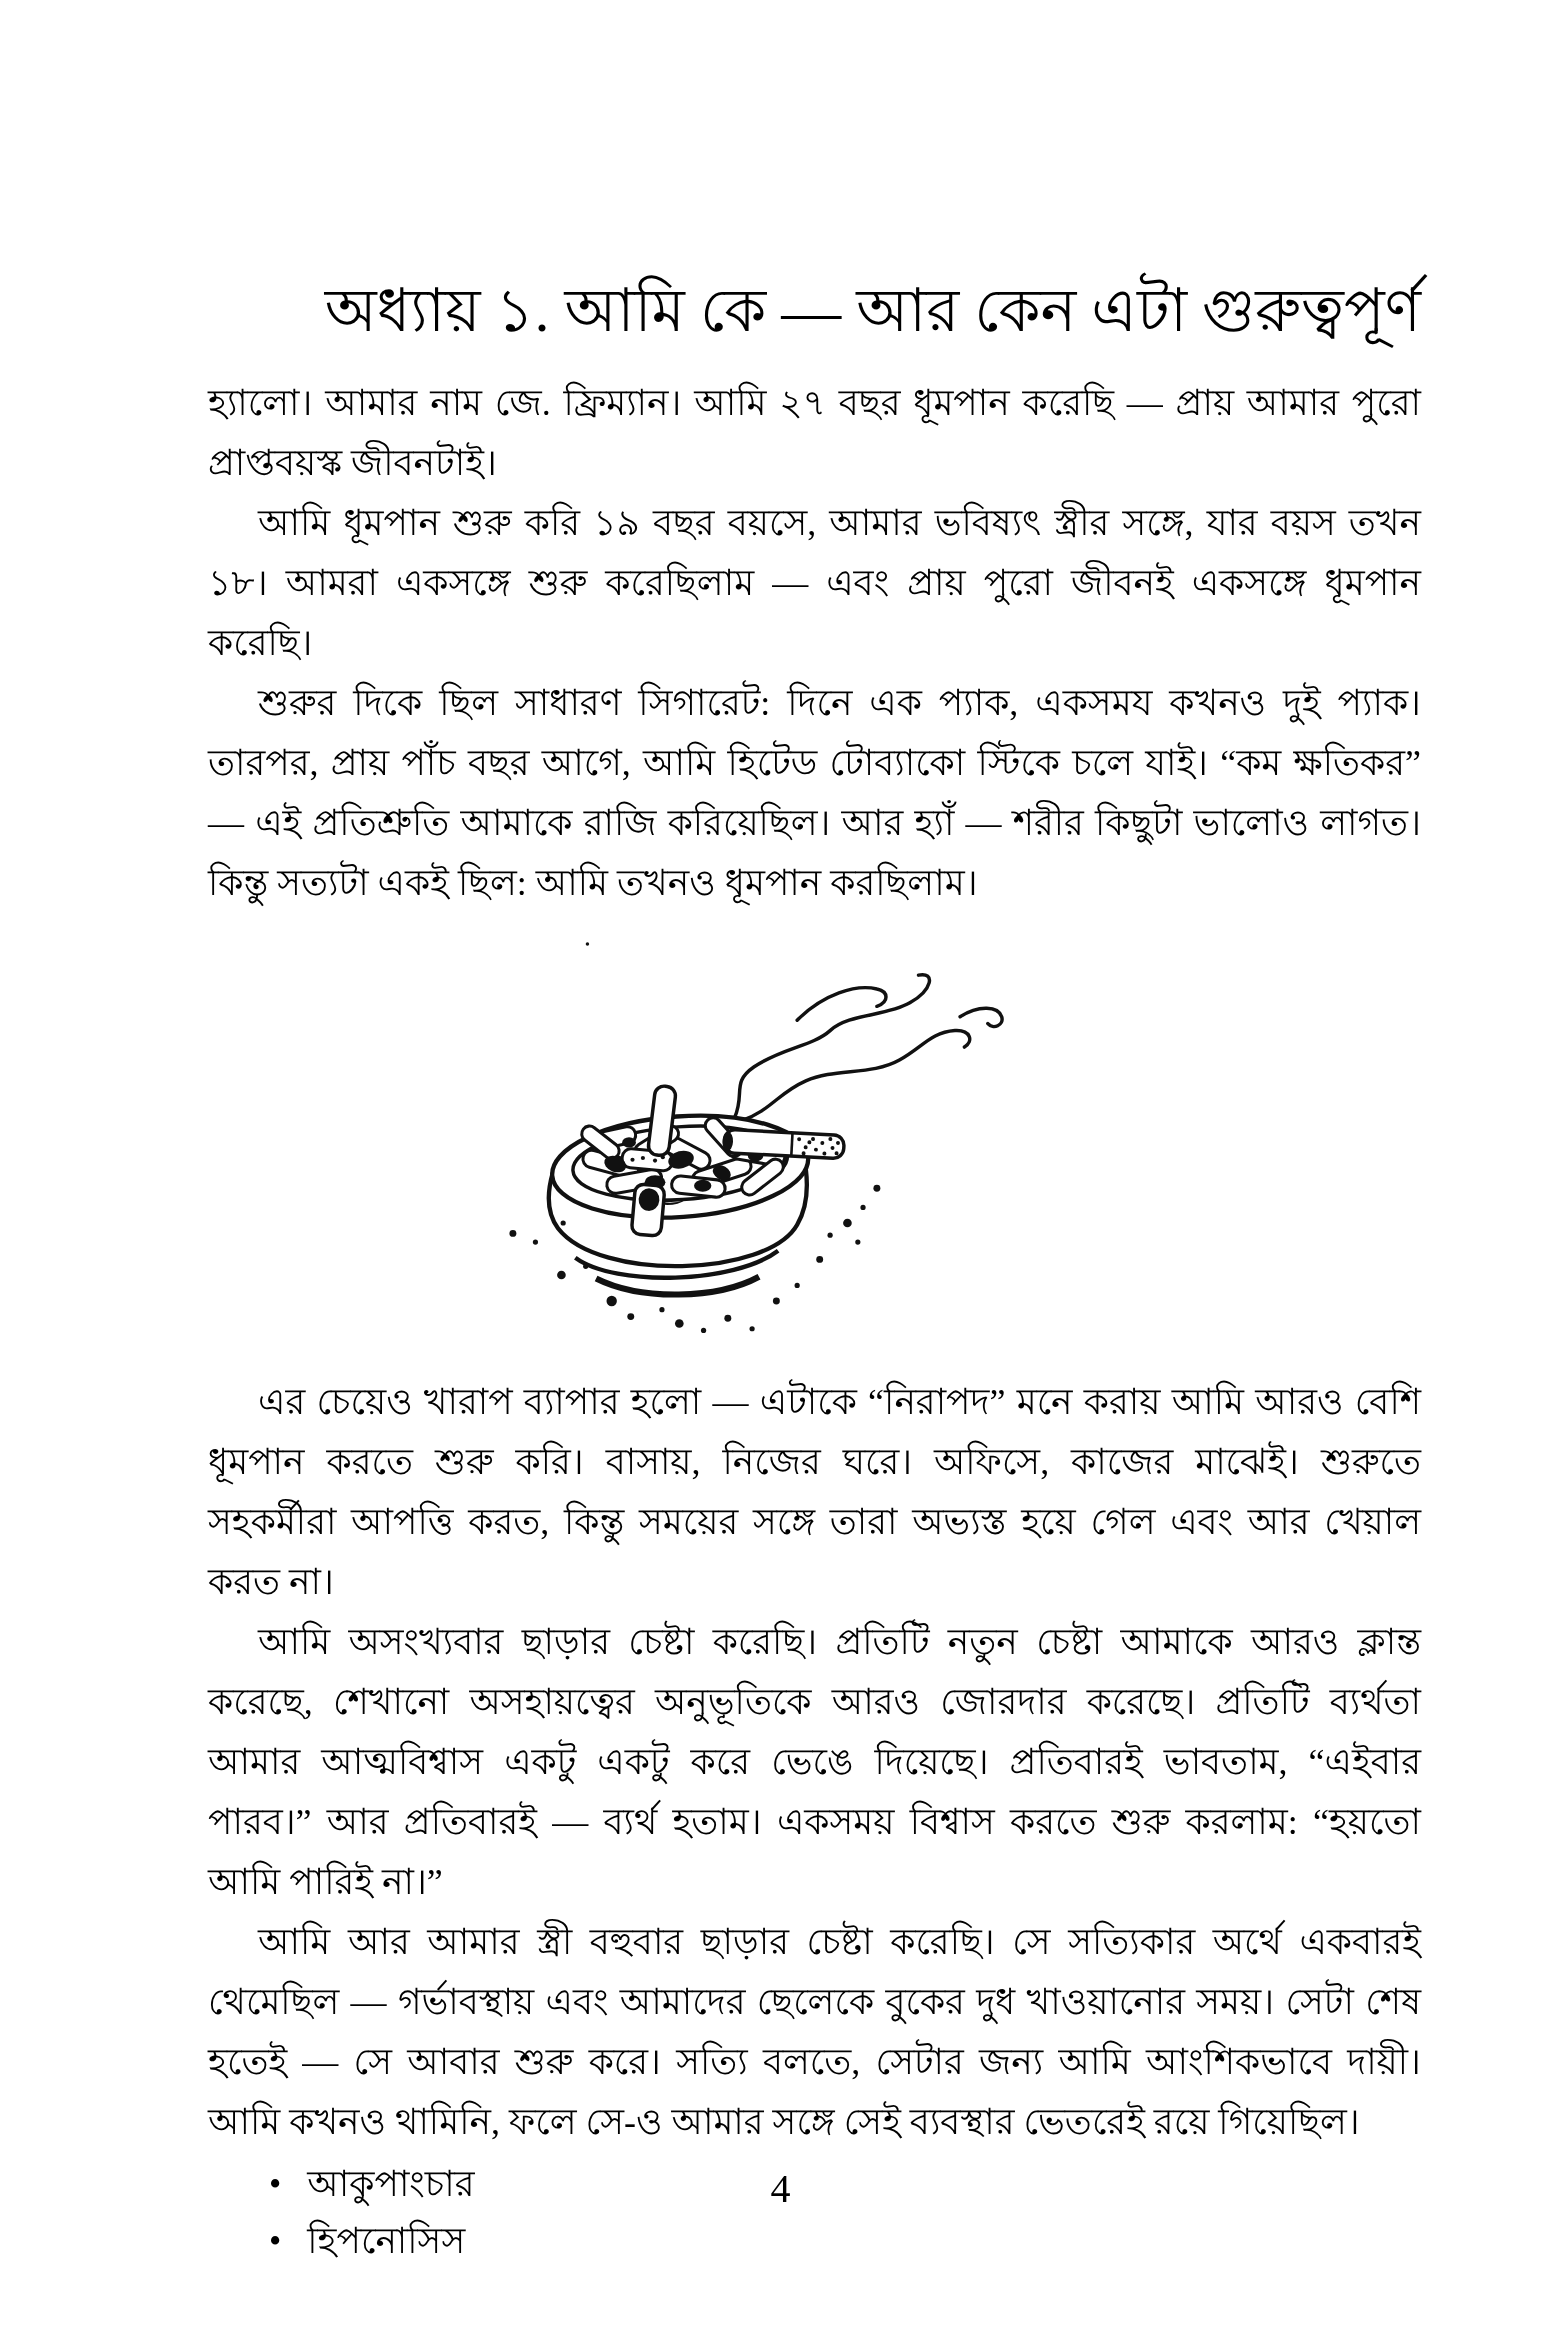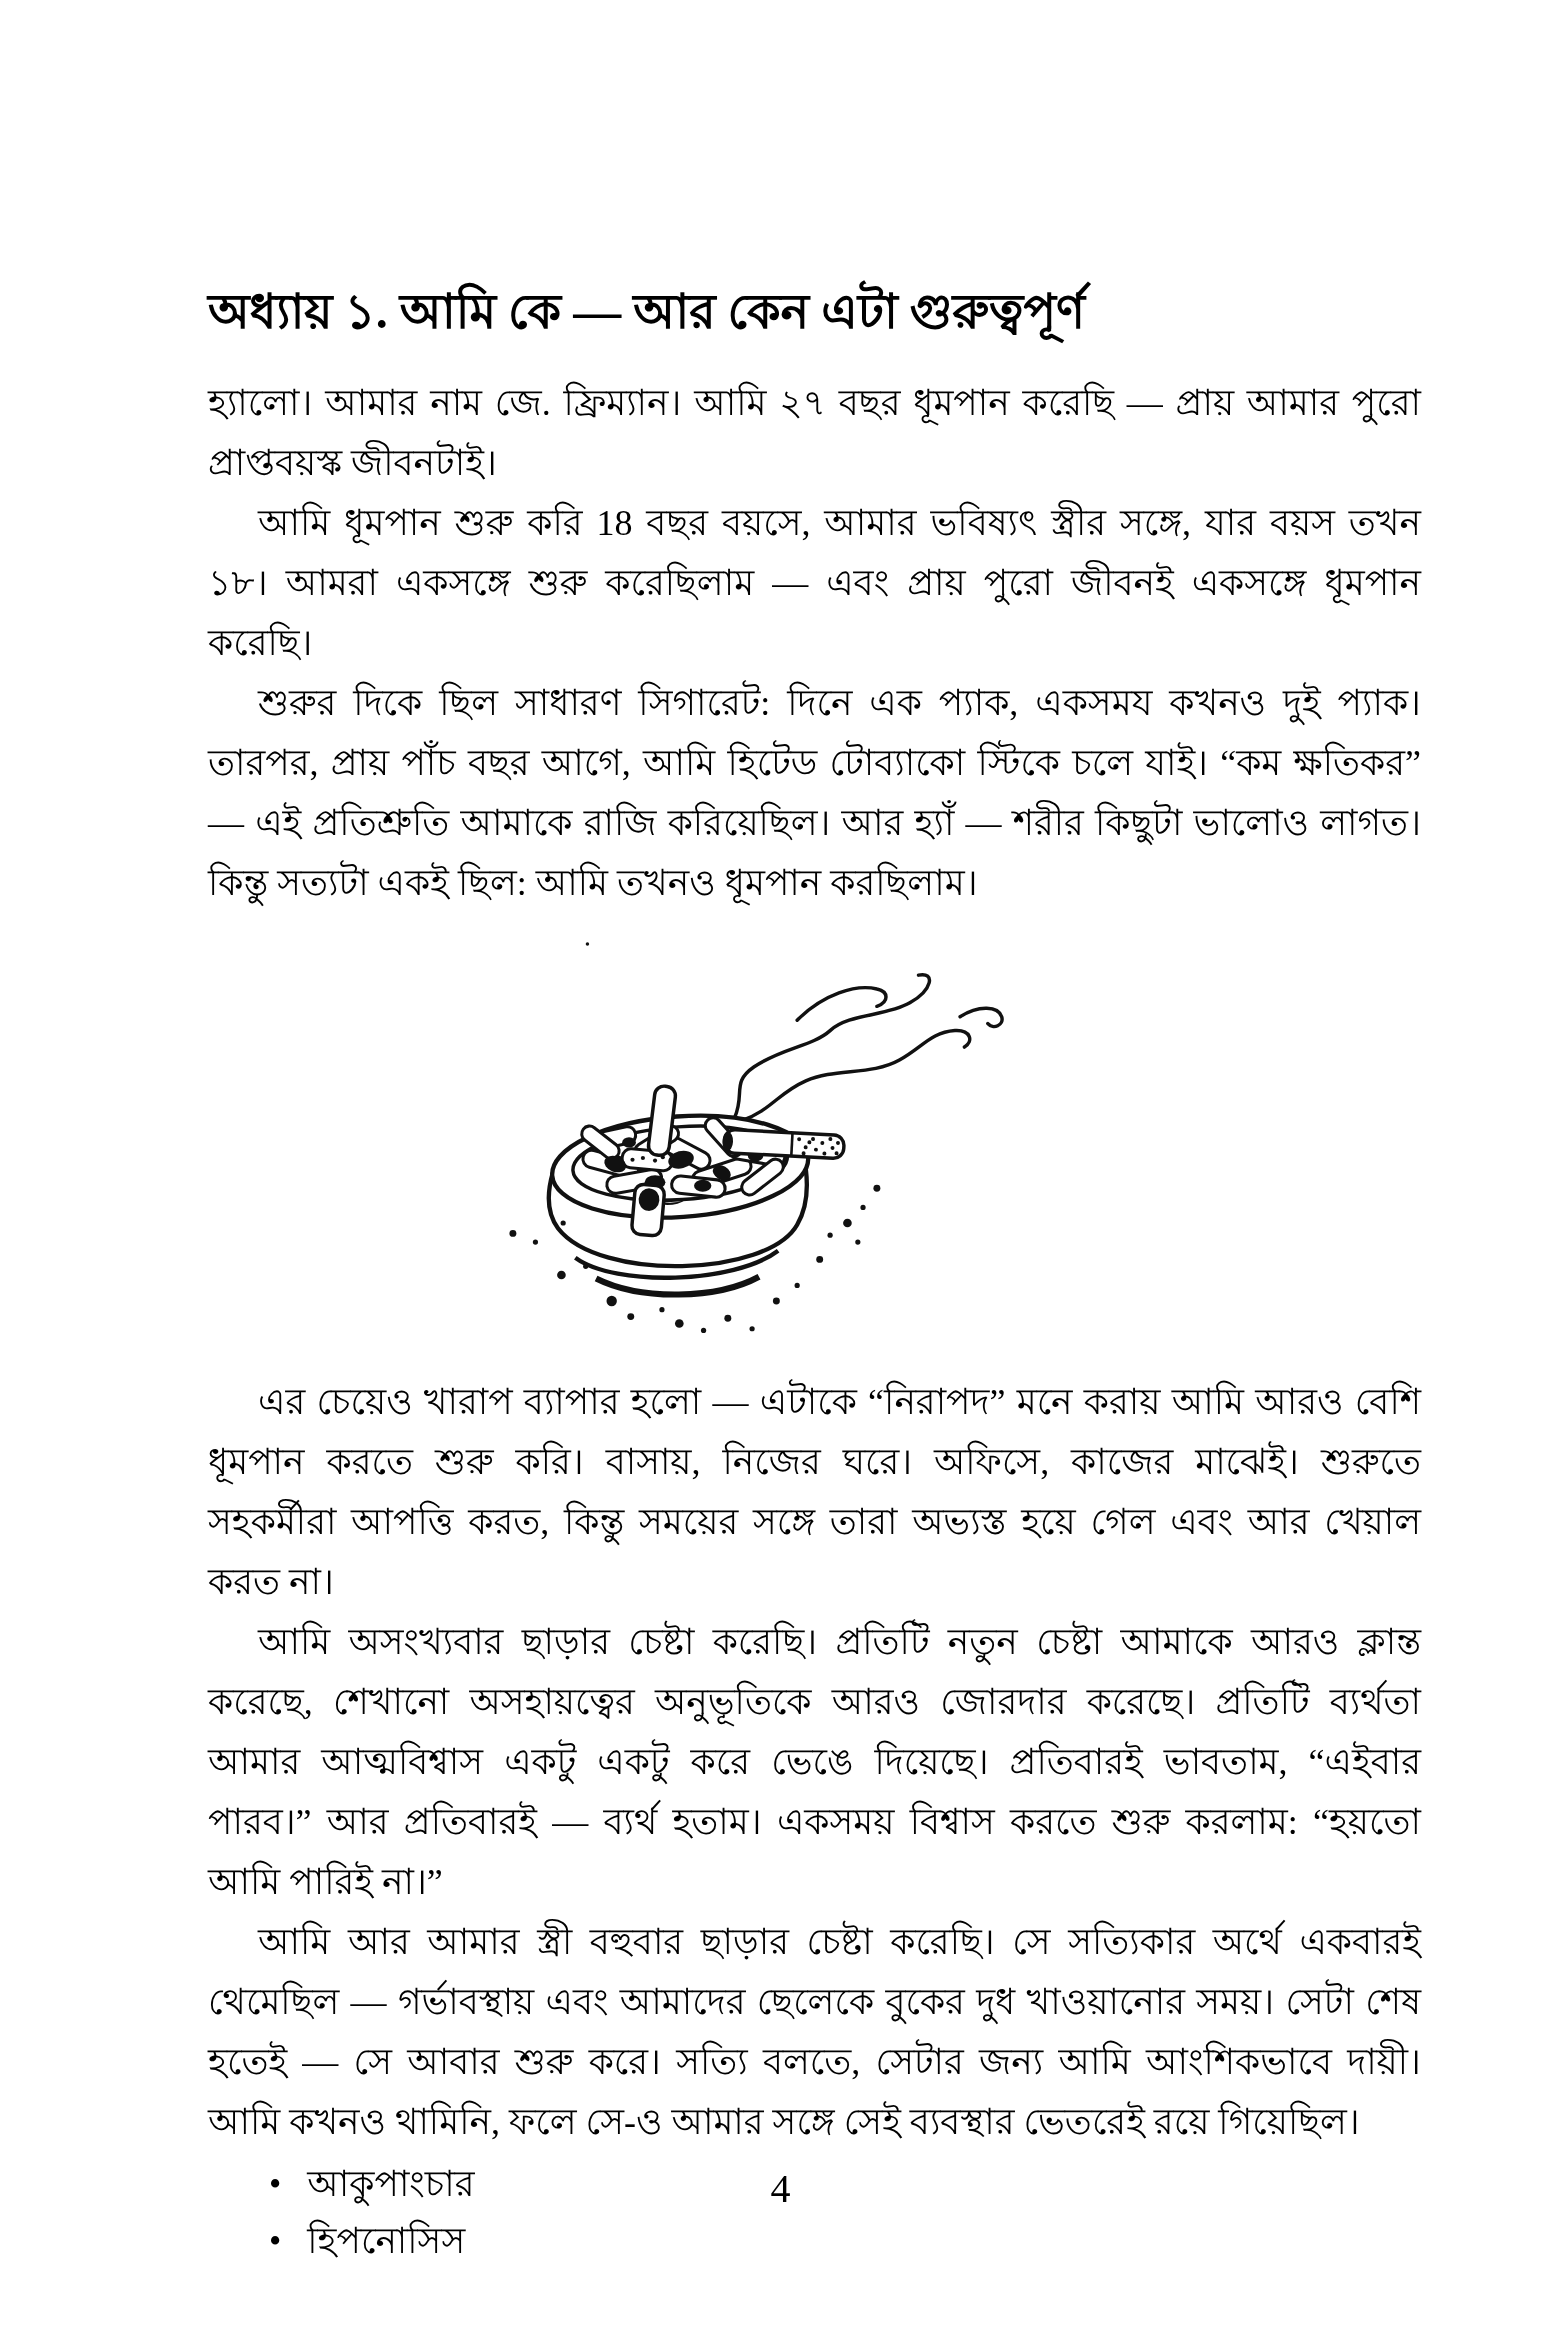--- a/index.html
+++ b/index.html
@@ -7,22 +7,22 @@
     position:relative;
     width:1561px;height:2342px;
     background:#ffffff;color:#000;
     font-family:"Liberation Serif","DejaVu Serif",serif;
     overflow:hidden;
   }
   .content{
     position:absolute;left:208px;top:274px;width:1213px;
   }
   .chapter-title{
-    font-size:48px;line-height:75px;font-weight:700;
-    text-align:left;margin:0 0 24px 0;
+    font-size:60px;line-height:75px;font-weight:400;
+    text-align:right;margin:0 0 24px 0;
   }
   p.body{
     font-size:36px;line-height:60px;margin:0;
     text-align:justify;
   }
   p.indent{text-indent:50px;}
   .figure{
     height:435px;margin:14px 0 10.4px 0;
     display:flex;justify-content:center;align-items:center;
   }
@@ -42,21 +42,21 @@
 </style>
 </head>
 <body>
 
 <div class="page">
   <div class="content">
 
     <h1 class="chapter-title">অধ্যায় ১. আমি কে — আর কেন এটা গুরুত্বপূর্ণ</h1>
 
     <p class="body">হ্যালো। আমার নাম জে. ফ্রিম্যান। আমি ২৭ বছর ধূমপান করেছি — প্রায় আমার পুরো প্রাপ্তবয়স্ক জীবনটাই।</p>
-    <p class="body indent">আমি ধূমপান শুরু করি 18 বছর বয়সে, আমার ভবিষ্যৎ স্ত্রীর সঙ্গে, যার বয়স তখন ১৮। আমরা একসঙ্গে শুরু করেছিলাম — এবং প্রায় পুরো জীবনই একসঙ্গে ধূমপান করেছি।</p>
+    <p class="body indent">আমি ধূমপান শুরু করি ১৯ বছর বয়সে, আমার ভবিষ্যৎ স্ত্রীর সঙ্গে, যার বয়স তখন ১৮। আমরা একসঙ্গে শুরু করেছিলাম — এবং প্রায় পুরো জীবনই একসঙ্গে ধূমপান করেছি।</p>
     <p class="body indent">শুরুর দিকে ছিল সাধারণ সিগারেট: দিনে এক প্যাক, একসময কখনও দুই প্যাক। তারপর, প্রায় পাঁচ বছর আগে, আমি হিটেড টোব্যাকো স্টিকে চলে যাই। “কম ক্ষতিকর” — এই প্রতিশ্রুতি আমাকে রাজি করিয়েছিল। আর হ্যাঁ — শরীর কিছুটা ভালোও লাগত। কিন্তু সত্যটা একই ছিল: আমি তখনও ধূমপান করছিলাম।</p>
 
     <div class="figure">
       <svg viewBox="0 0 760 480" width="659" height="416" role="img" xmlns="http://www.w3.org/2000/svg" aria-label="ashtray-full-of-cigarette-butts-with-smoking-cigarette">
 
         <g stroke="#111" stroke-width="4" fill="none" stroke-linecap="round">
           <path d="M288,208 C300,180 284,168 310,150 C342,128 378,126 398,108 C420,88 462,92 490,76 C516,61 520,40 500,44"></path>
           <path d="M296,212 C330,200 338,180 370,166 C404,151 446,160 478,142 C504,128 514,110 542,108 C560,107 564,120 553,127"></path>
           <path d="M360,96 C390,66 428,54 452,60 C466,63 466,75 452,80"></path>
           <path d="M548,92 C570,78 592,80 596,92 C599,102 586,107 580,100"></path>

